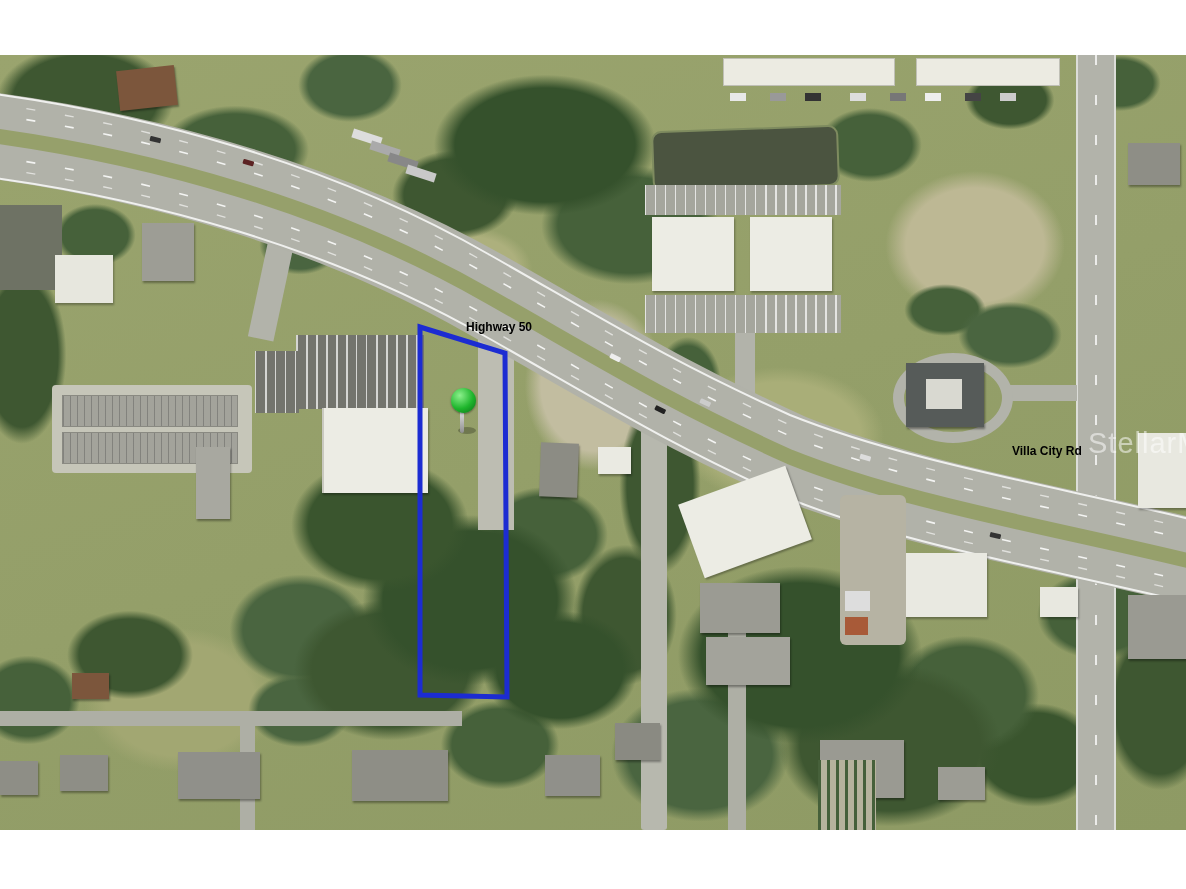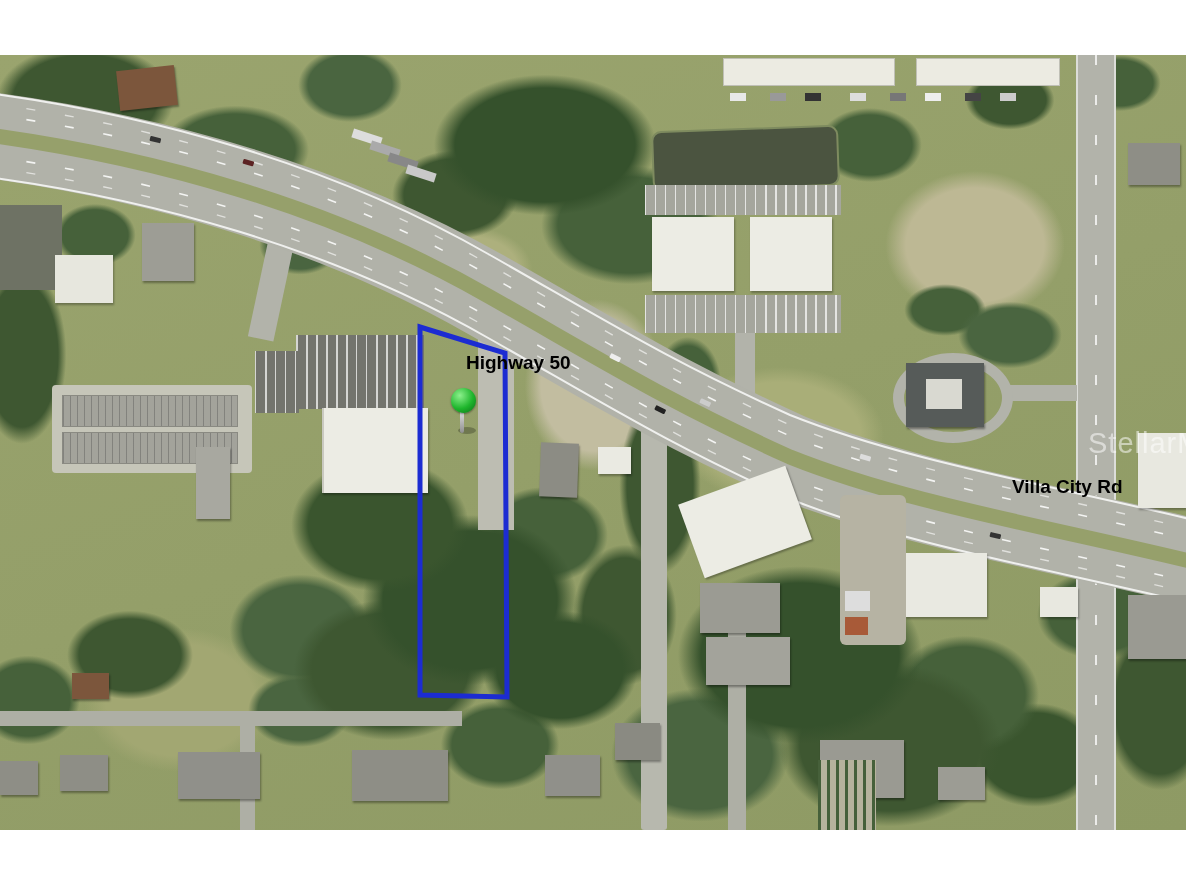--- a/index.html
+++ b/index.html
@@ -56,21 +56,21 @@
       linear-gradient(160deg, #9aa46e, #8e9a64);}
   .rd{background:#b2b3aa;}
   .stripes{background-image:repeating-linear-gradient(90deg, rgba(255,255,255,.7) 0 1.5px, rgba(0,0,0,0) 1.5px 10px);}
   .ridged{background-image:repeating-linear-gradient(90deg, rgba(140,140,140,.35) 0 1px, rgba(0,0,0,0) 1px 8px);}
   .storage{background:#a3a39b;border:1px solid #8a8a82;
     background-image:repeating-linear-gradient(90deg, rgba(70,70,70,.35) 0 1px, rgba(0,0,0,0) 1px 7px);}
   .roof{background:#8e8e86;box-shadow:1px 2px 2px rgba(0,0,0,.35);}
   .white-bld{background:#ecece4;box-shadow:1px 2px 2px rgba(0,0,0,.3);}
   .dash-v{left:50%;top:0;width:2px;height:100%;margin-left:-1px;
     background-image:repeating-linear-gradient(180deg, rgba(255,255,255,.75) 0 10px, rgba(0,0,0,0) 10px 40px);}
-  .map-label{color:var(--c-label,#000);font-weight:bold;font-size:19px;white-space:nowrap;margin-top:32px;}
+  .map-label{color:var(--c-label,#000);font-weight:bold;font-size:12px;white-space:nowrap;}
   .watermark{color:var(--c-watermark,#fff);opacity:.52;font-size:29px;letter-spacing:1px;white-space:nowrap;}
   .pin-ball{width:25px;height:25px;border-radius:50%;
     background:radial-gradient(circle at 35% 30%, #8cf08c, var(--c-pin,#1eb52c) 55%, #0c7518 95%);
     box-shadow:0 1px 2px rgba(0,0,0,.4);}
   .pin-stick{width:4px;height:28px;background:linear-gradient(180deg,#f4f4f4,#8f8f8f);border-radius:2px;}
   svg{display:block;}
 </style>
 </head>
 <body>
 

